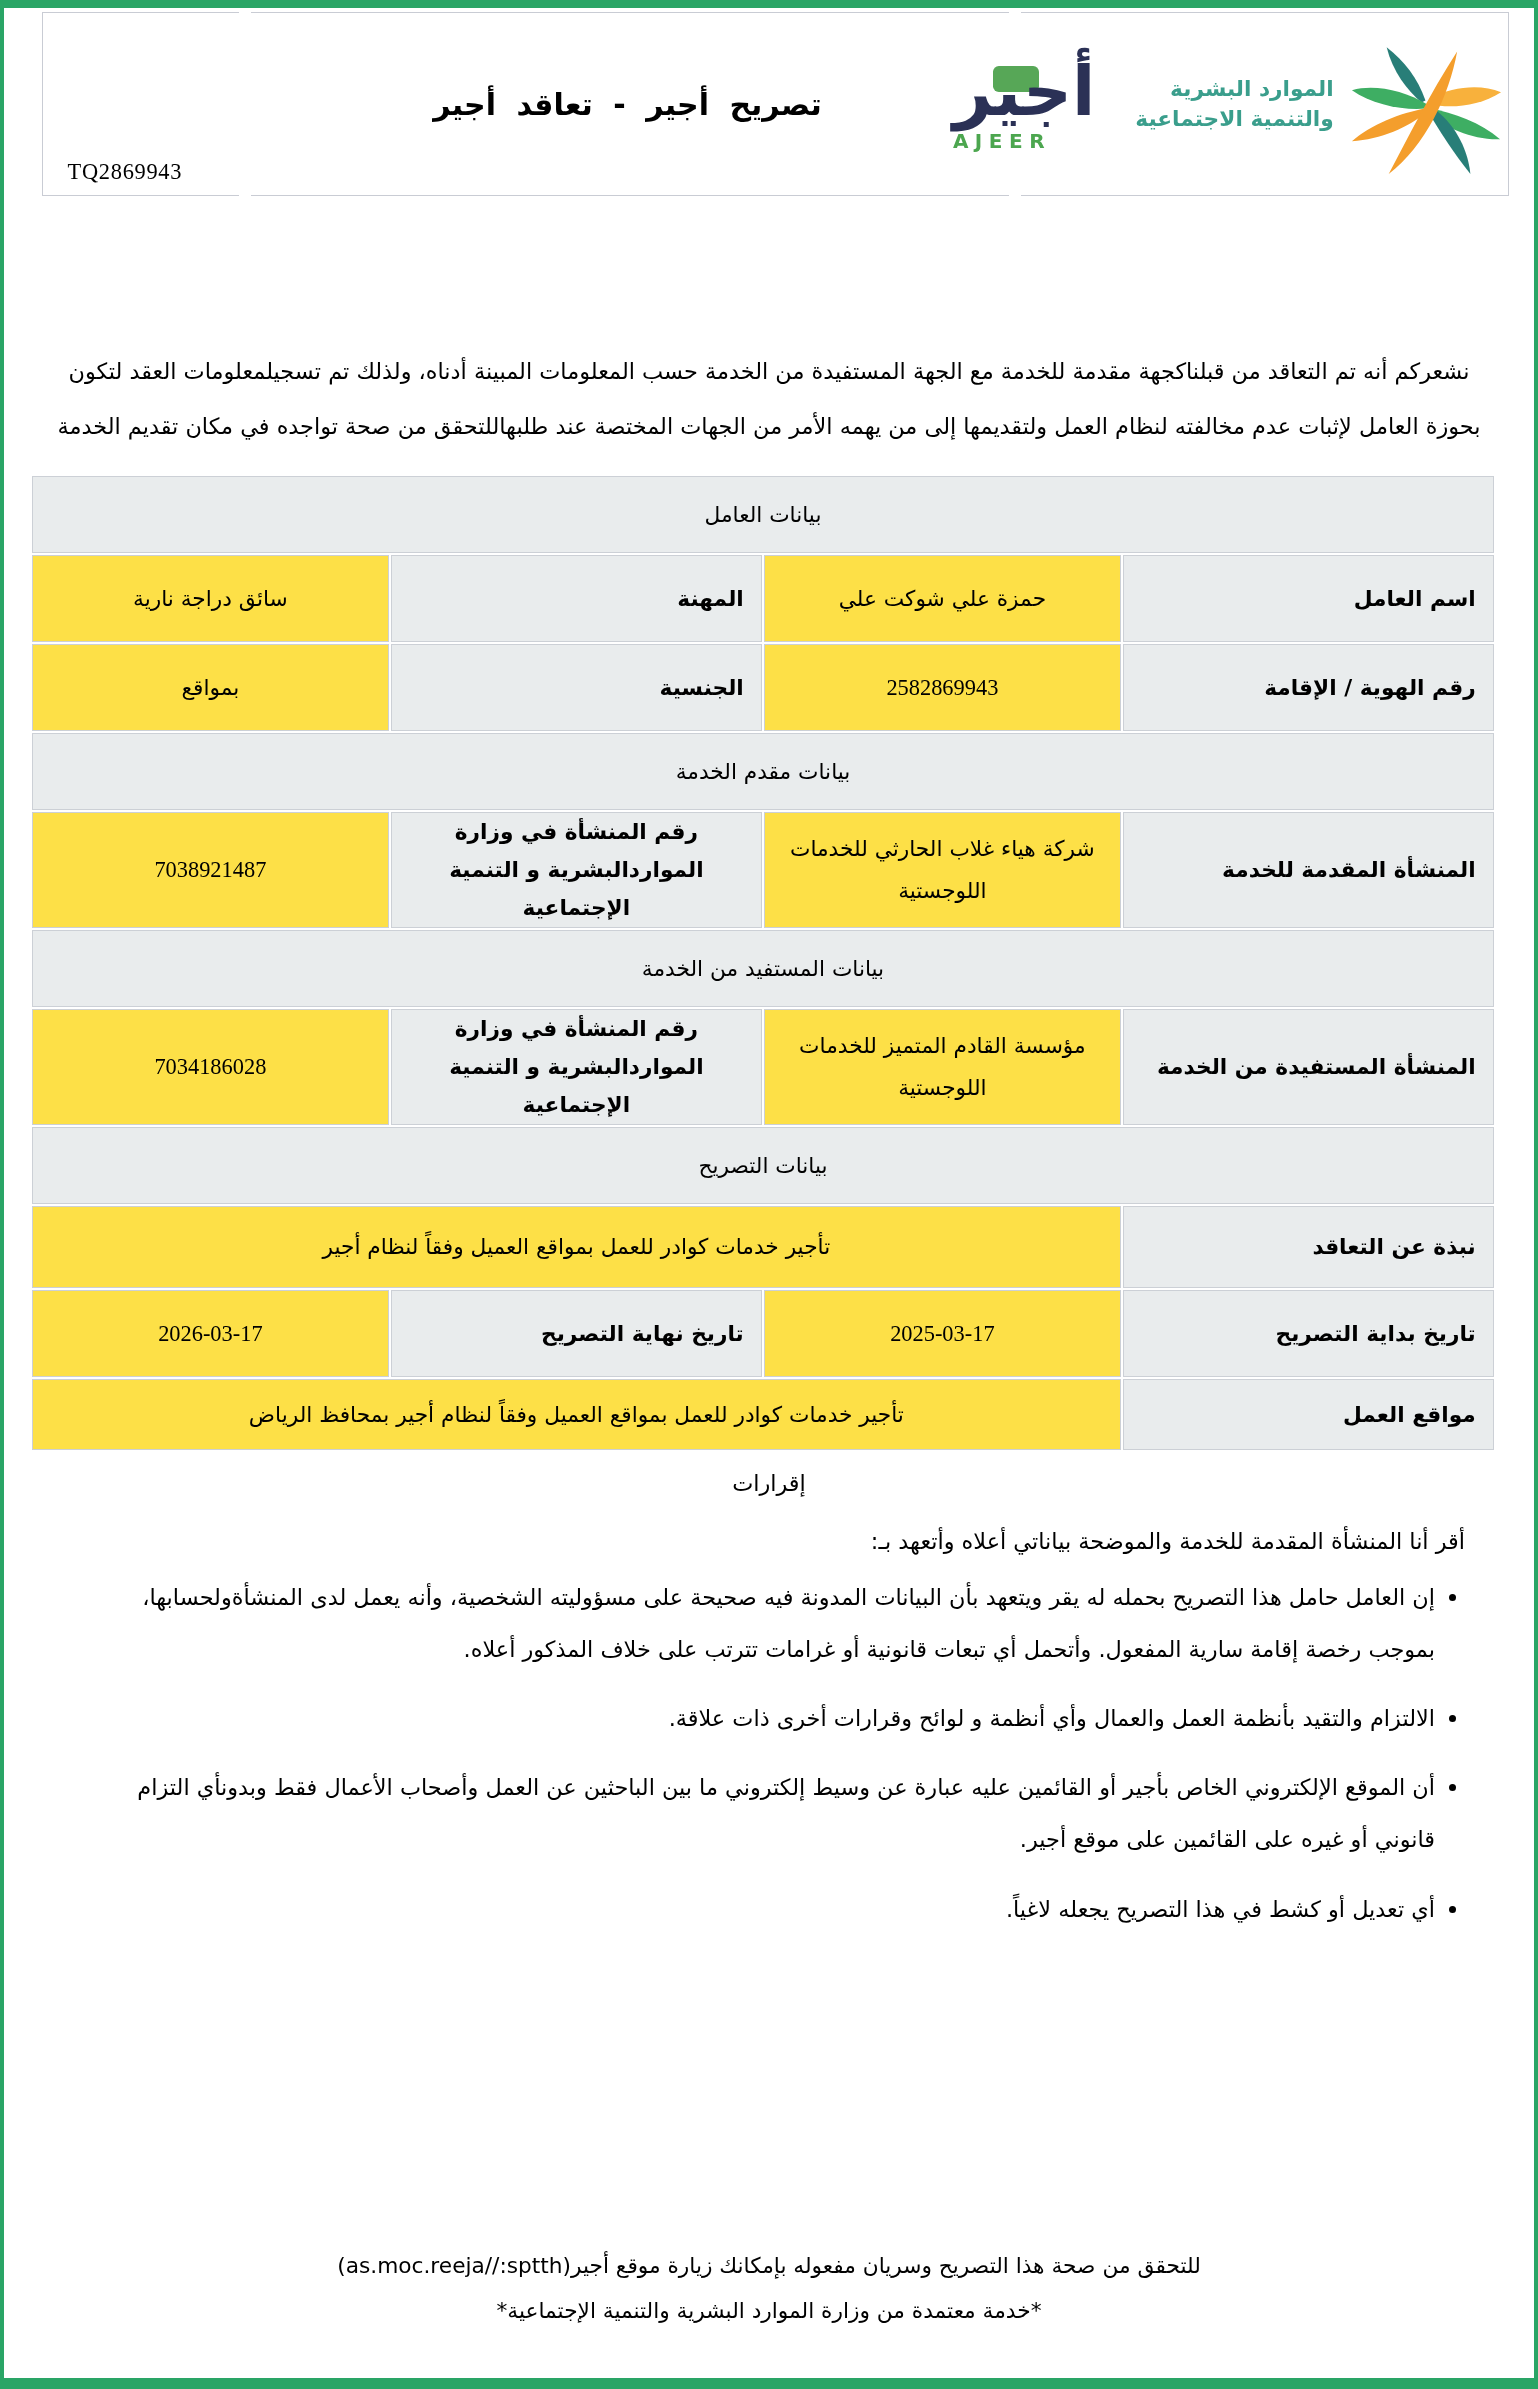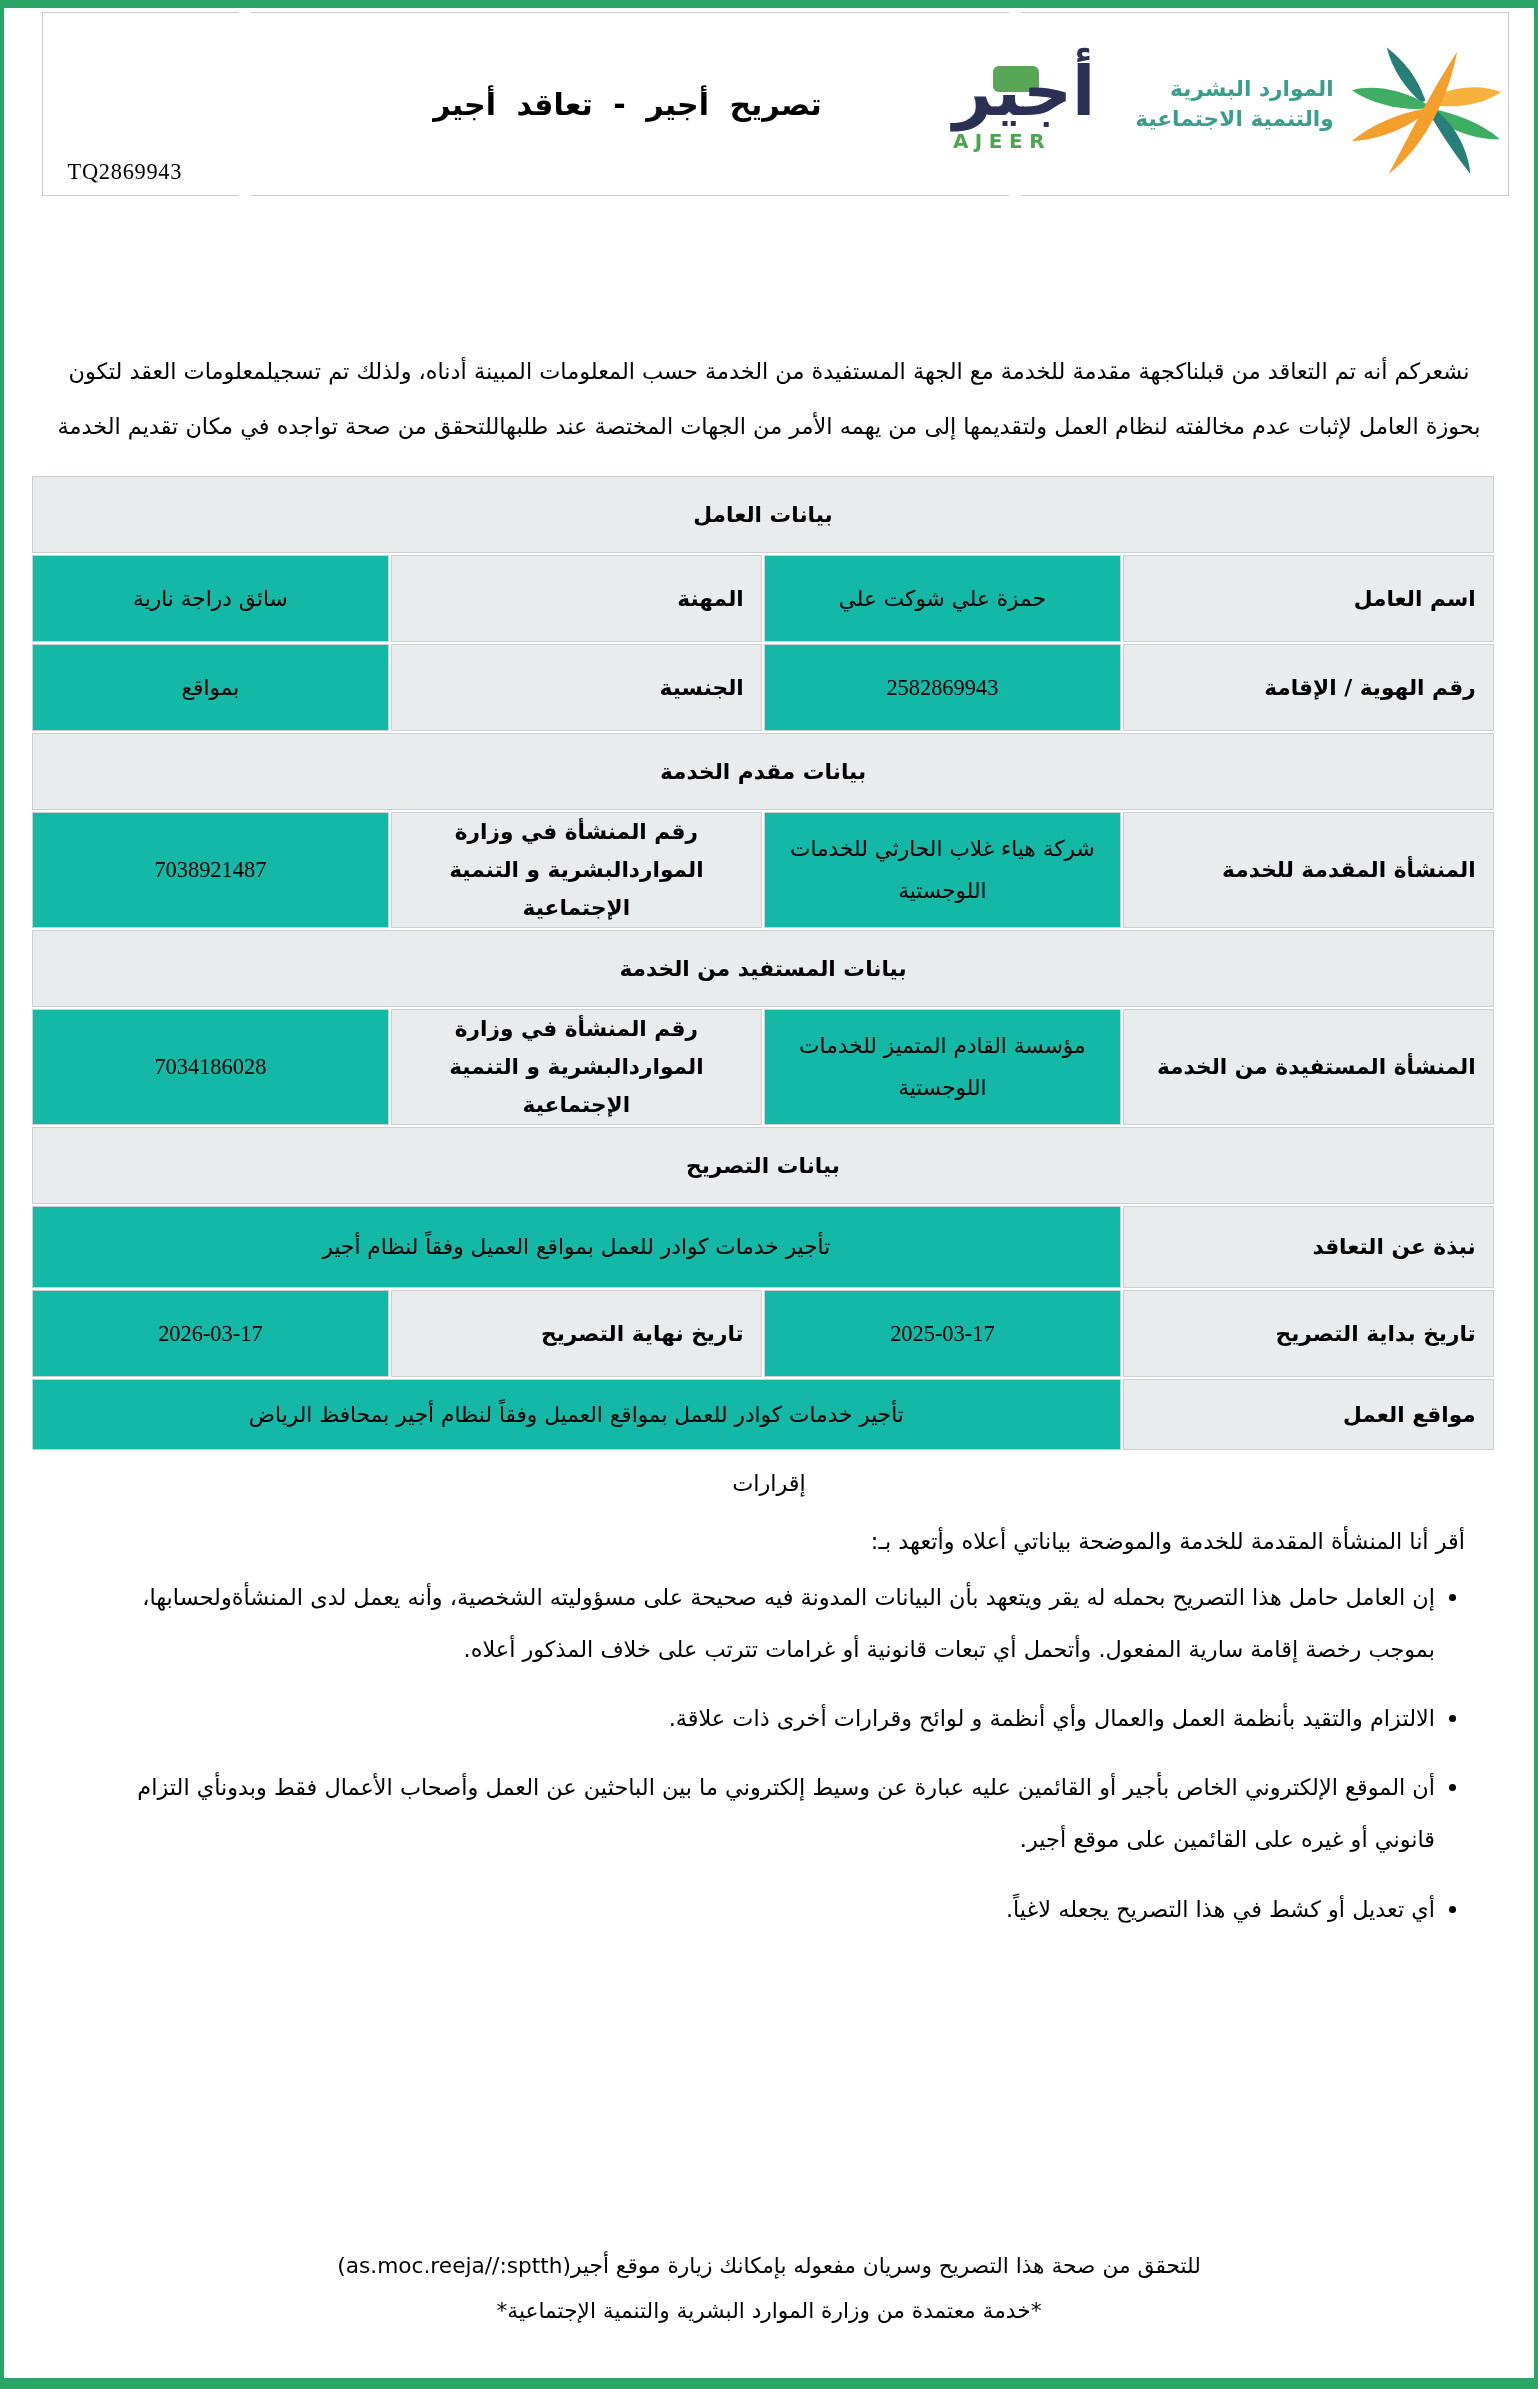--- a/index.html
+++ b/index.html
@@ -34,24 +34,24 @@
   .emblem{width:155px;height:143px;display:block;}
   
   .intro{margin:148px 40px 0;text-align:center;font-size:22.4px;line-height:55px;}
   
   .data-table{
     border-collapse:separate;border-spacing:2.2px;margin:20px 38px 0 25px;
     width:1466px;table-layout:fixed;
   }
   .data-table td{border:1.4px solid #ccd0d6;font-size:21.7px;vertical-align:middle;box-sizing:border-box;}
   .c1,.c3{width:25.5%}.c2,.c4{width:24.5%}
-  tr.sec td{background:#e9eced;text-align:center;font-weight:bold;height:77px;}
+  tr.sec td{background:#e9eced;text-align:center;font-weight:normal;height:77px;}
   td.lbl{background:#e9eced;text-align:right;font-weight:bold;padding:0 17.3px;line-height:38px;}
   td.lbl.center{text-align:center;}
-  td.val{background:#14b8a6;text-align:center;padding:0 8px;line-height:42px;margin-top:45px;}
+  td.val{background:#fde047;text-align:center;padding:0 8px;line-height:42px;margin-top:45px;}
   tr.r td{height:87px}
   tr.tall td{height:108px}
   tr.mid td{height:82px}
   tr.loc td{height:71px}
   .num{font-family:"Liberation Serif",serif;font-size:22.4px;}
   .ltr{direction:ltr;unicode-bidi:isolate;}
   
   .decl{margin:17.3px 69px 0;}
   .decl-title{text-align:center;font-size:22.4px;margin:0 0 32px;}
   .pledge{font-size:22.4px;margin:0 0 17.3px;}

